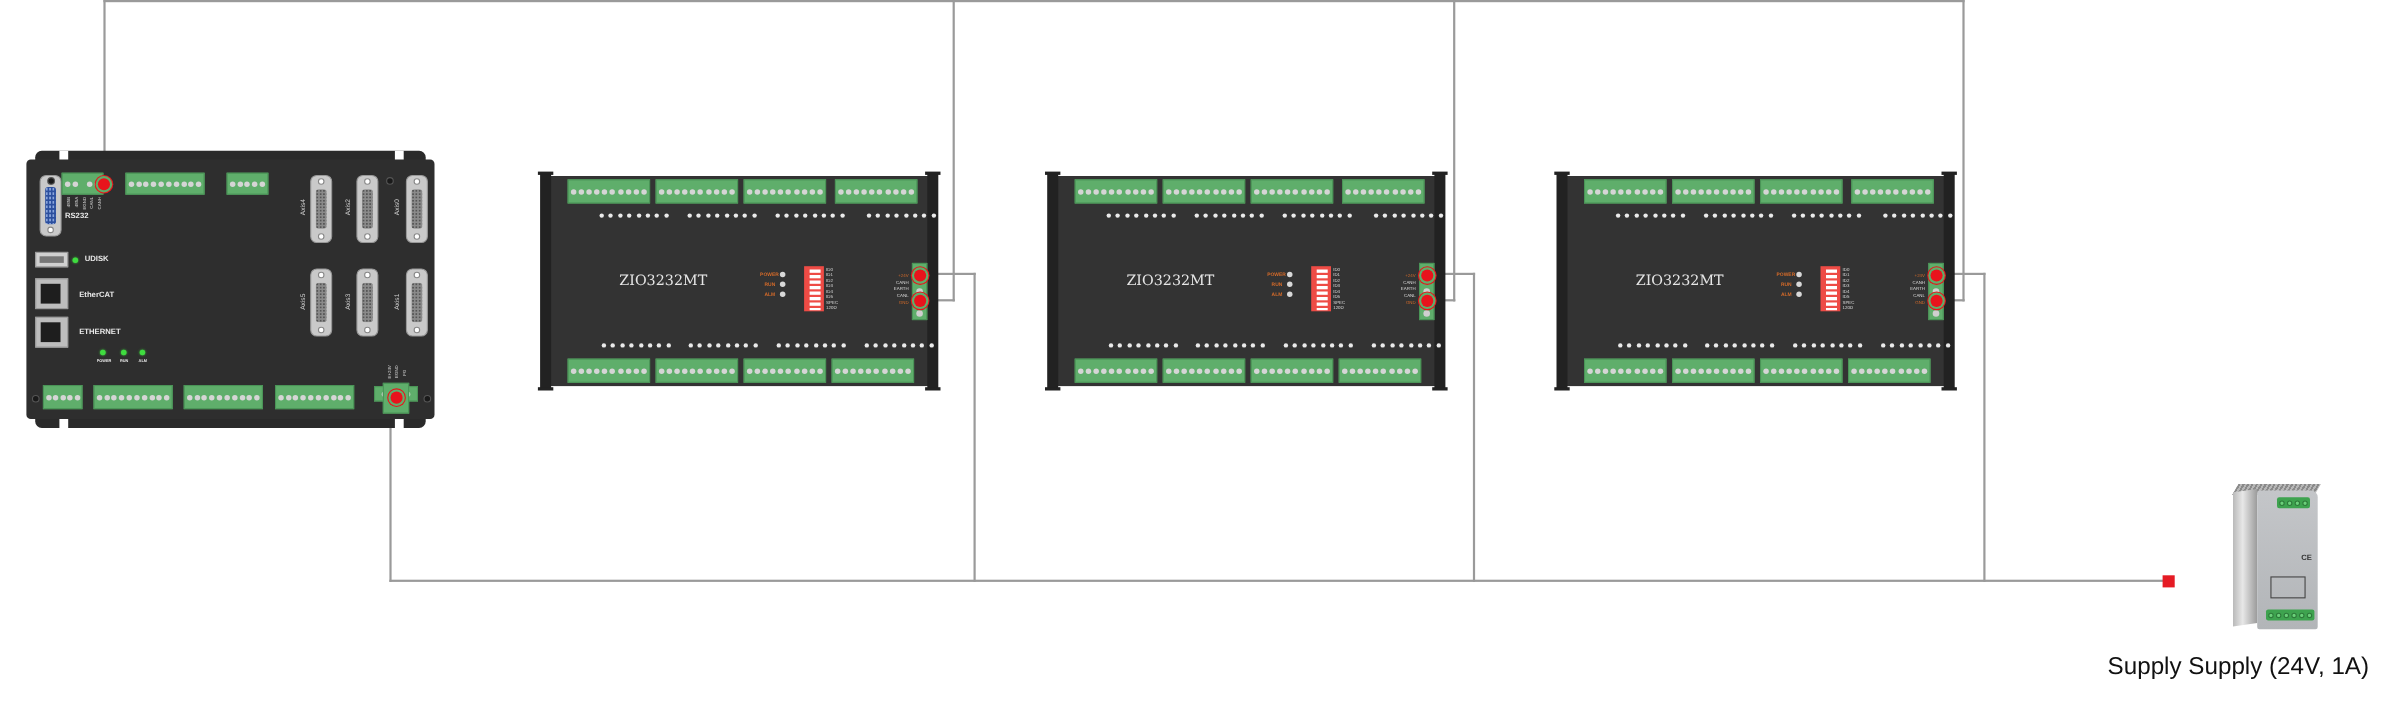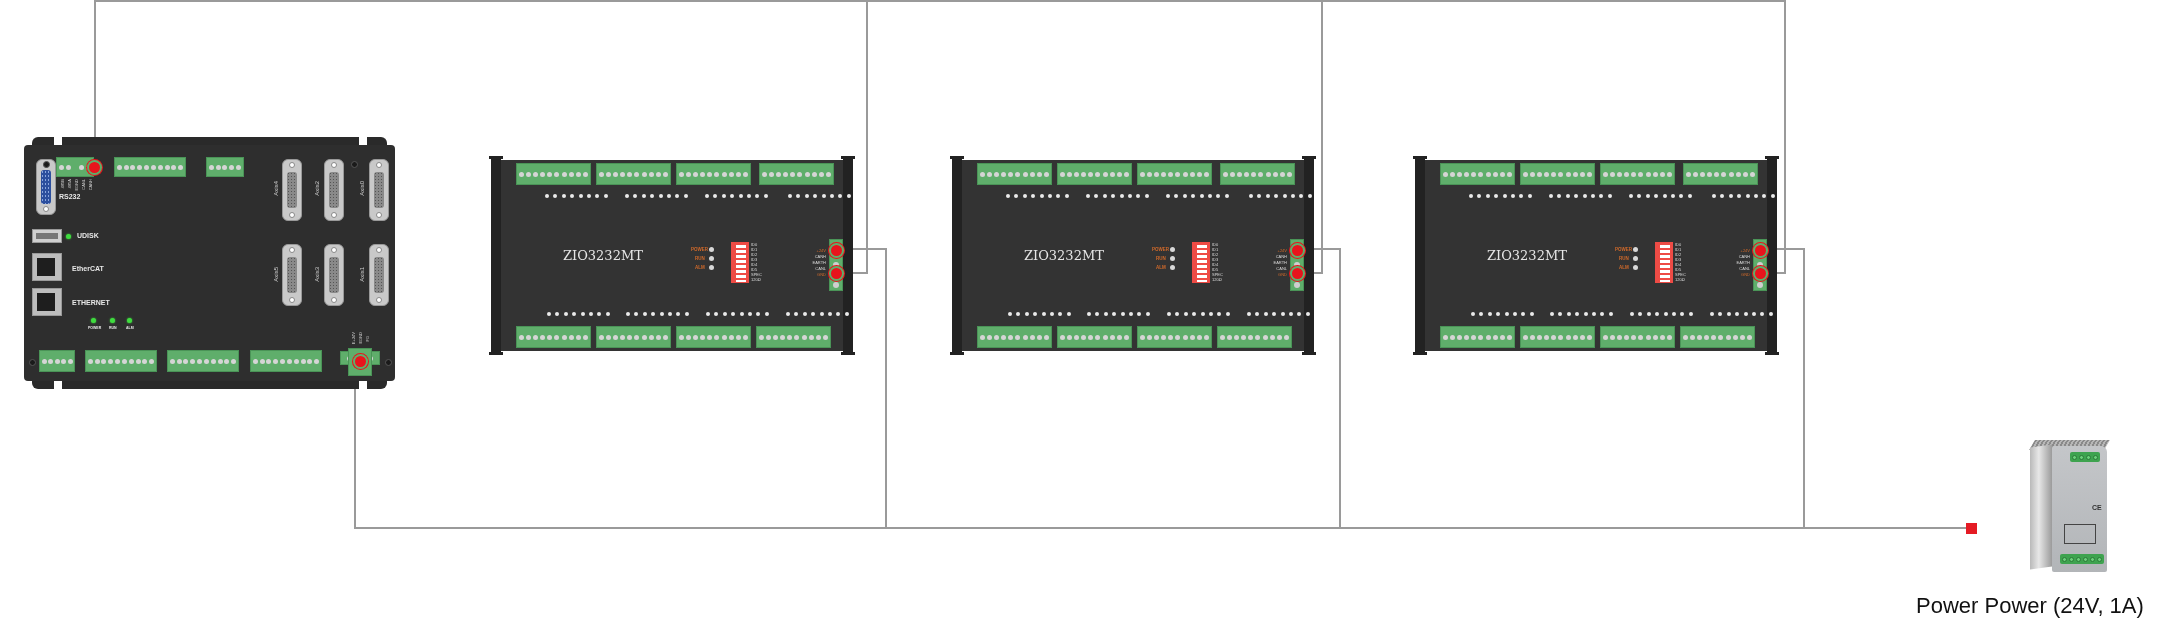--- a/index.html
+++ b/index.html
@@ -940,13 +940,13 @@
     <div class="psu-term" style="left:8px;top:108px;width:44px;">
       <span class="s"></span>
         <span class="s"></span>
         <span class="s"></span>
         <span class="s"></span>
         <span class="s"></span>
         <span class="s"></span>
     </div>
   </div>
 </div>
-<div class="caption">Power Power (24V, 1A)</div>
+<div class="caption">Supply Supply (24V, 1A)</div>
 
 </body></html>

